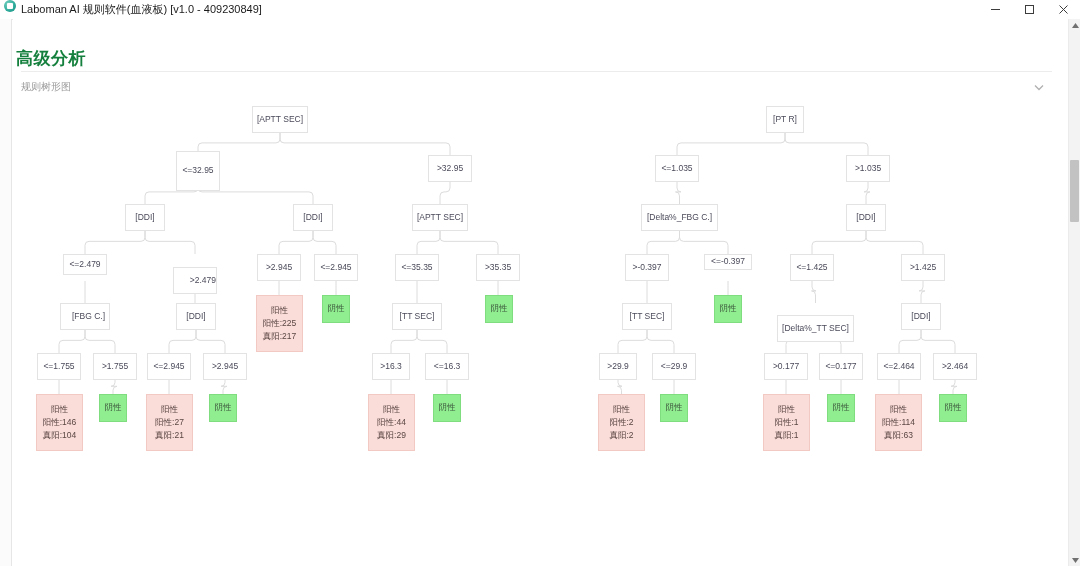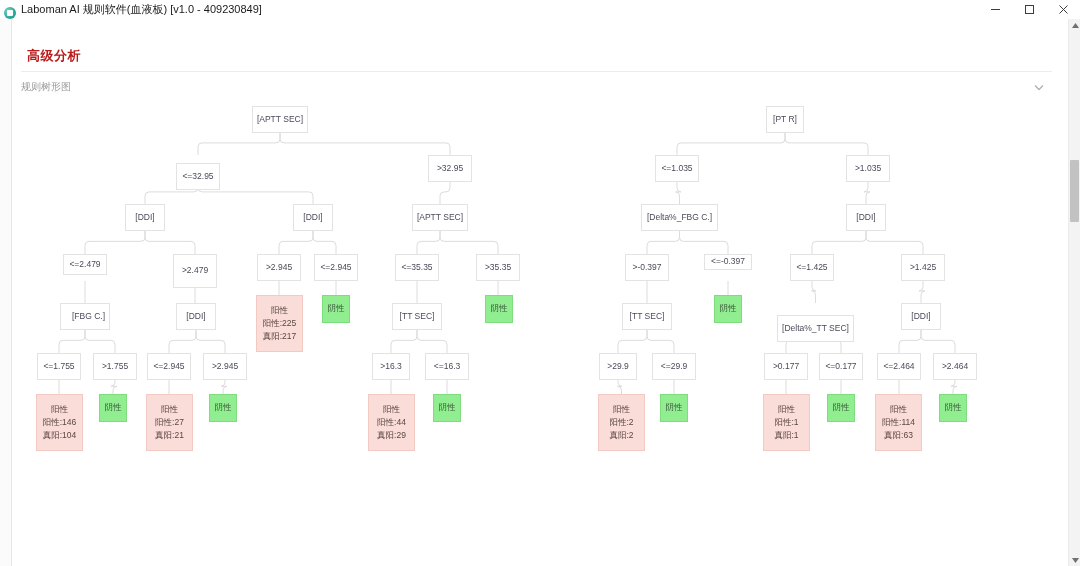--- a/index.html
+++ b/index.html
@@ -16,21 +16,21 @@
     background: #ffffff;
     overflow: hidden;
   }
 
   
   .titlebar {
     position: absolute; left: 0; top: 0;
     width: 1080px; height: 19px;
     background: #ffffff;
     border-bottom: 1px solid #e8e8e8;
-    display: flex; align-items: flex-end;
+    display: flex; align-items: flex-start;
   }
   .tb-icon {
     width: 12px; height: 12px;
     margin-left: 4px; margin-right: 5px;
     border-radius: 50%;
     background: radial-gradient(circle at 35% 35%, #79d3c2 0%, #2aa898 60%, #1d8a7c 100%);
     position: relative; flex: none;
   }
   .tb-icon::after {
     content: "";
@@ -64,23 +64,23 @@
   }
 
   
   .content {
     position: absolute; left: 13px; top: 19px;
     width: 1055px; height: 547px;
     background: #ffffff;
     overflow: hidden;
   }
   .page-title {
-    position: absolute; left: 14px; top: 28px;
-    font-size: 13px; font-weight: bold;
-    color: #b91c1c;
+    position: absolute; left: 3px; top: 28px;
+    font-size: 17px; font-weight: bold;
+    color: #15803d;
     letter-spacing: .5px;
   }
   .title-divider {
     position: absolute; left: 8px; top: 52px;
     width: 1031px; height: 1px;
     background: #ececec;
   }
   .panel-label {
     position: absolute; left: 8px; top: 61px;
     font-size: 10px;
@@ -248,39 +248,39 @@
           <polyline points="715,184 715,198" fill="none" stroke="#dcdcdc" stroke-width="1"></polyline>
           <polyline points="773,283 773,297" fill="none" stroke="#dcdcdc" stroke-width="1"></polyline>
           <polyline points="828,283 828,297" fill="none" stroke="#dcdcdc" stroke-width="1"></polyline>
           <polyline points="886,283 886,297" fill="none" stroke="#dcdcdc" stroke-width="1"></polyline>
           <path d="M 942 283 L 942 285.3 Q 942 289.3 938 289.3 L 944 289.3 Q 940 289.3 940 293.3 L 940 297" fill="none" stroke="#dcdcdc" stroke-width="1"></path>
         </svg>
       <div id="nodes-layer">
           <div class="node " style="left: 239px; top: 9px; width: 56px; height: 27px;">
             <span class="ln">[APTT SEC]</span>
           </div>
-          <div class="node " style="left: 163px; top: 66px; width: 44px; height: 27px; text-align: center;">
+          <div class="node " style="left: 163px; top: 54px; width: 44px; height: 40px; text-align: center;">
             <span class="ln">&lt;=32.95</span>
           </div>
           <div class="node " style="left: 415px; top: 58px; width: 44px; height: 27px;">
             <span class="ln">&gt;32.95</span>
           </div>
           <div class="node " style="left: 112px; top: 107px; width: 40px; height: 27px;">
             <span class="ln">[DDI]</span>
           </div>
           <div class="node " style="left: 280px; top: 107px; width: 40px; height: 27px;">
             <span class="ln">[DDI]</span>
           </div>
           <div class="node " style="left: 399px; top: 107px; width: 56px; height: 27px;">
             <span class="ln">[APTT SEC]</span>
           </div>
           <div class="node " style="left: 50px; top: 157px; width: 44px; height: 21px;">
             <span class="ln">&lt;=2.479</span>
           </div>
-          <div class="node " style="left: 160px; top: 157px; width: 44px; height: 34px;">
+          <div class="node " style="left: 160px; top: 170px; width: 44px; height: 27px; align-items: flex-end;">
             <span class="ln">&gt;2.479</span>
           </div>
           <div class="node " style="left: 244px; top: 157px; width: 44px; height: 27px;">
             <span class="ln">&gt;2.945</span>
           </div>
           <div class="node " style="left: 301px; top: 157px; width: 44px; height: 27px;">
             <span class="ln">&lt;=2.945</span>
           </div>
           <div class="node " style="left: 382px; top: 157px; width: 44px; height: 27px;">
             <span class="ln">&lt;=35.35</span>

